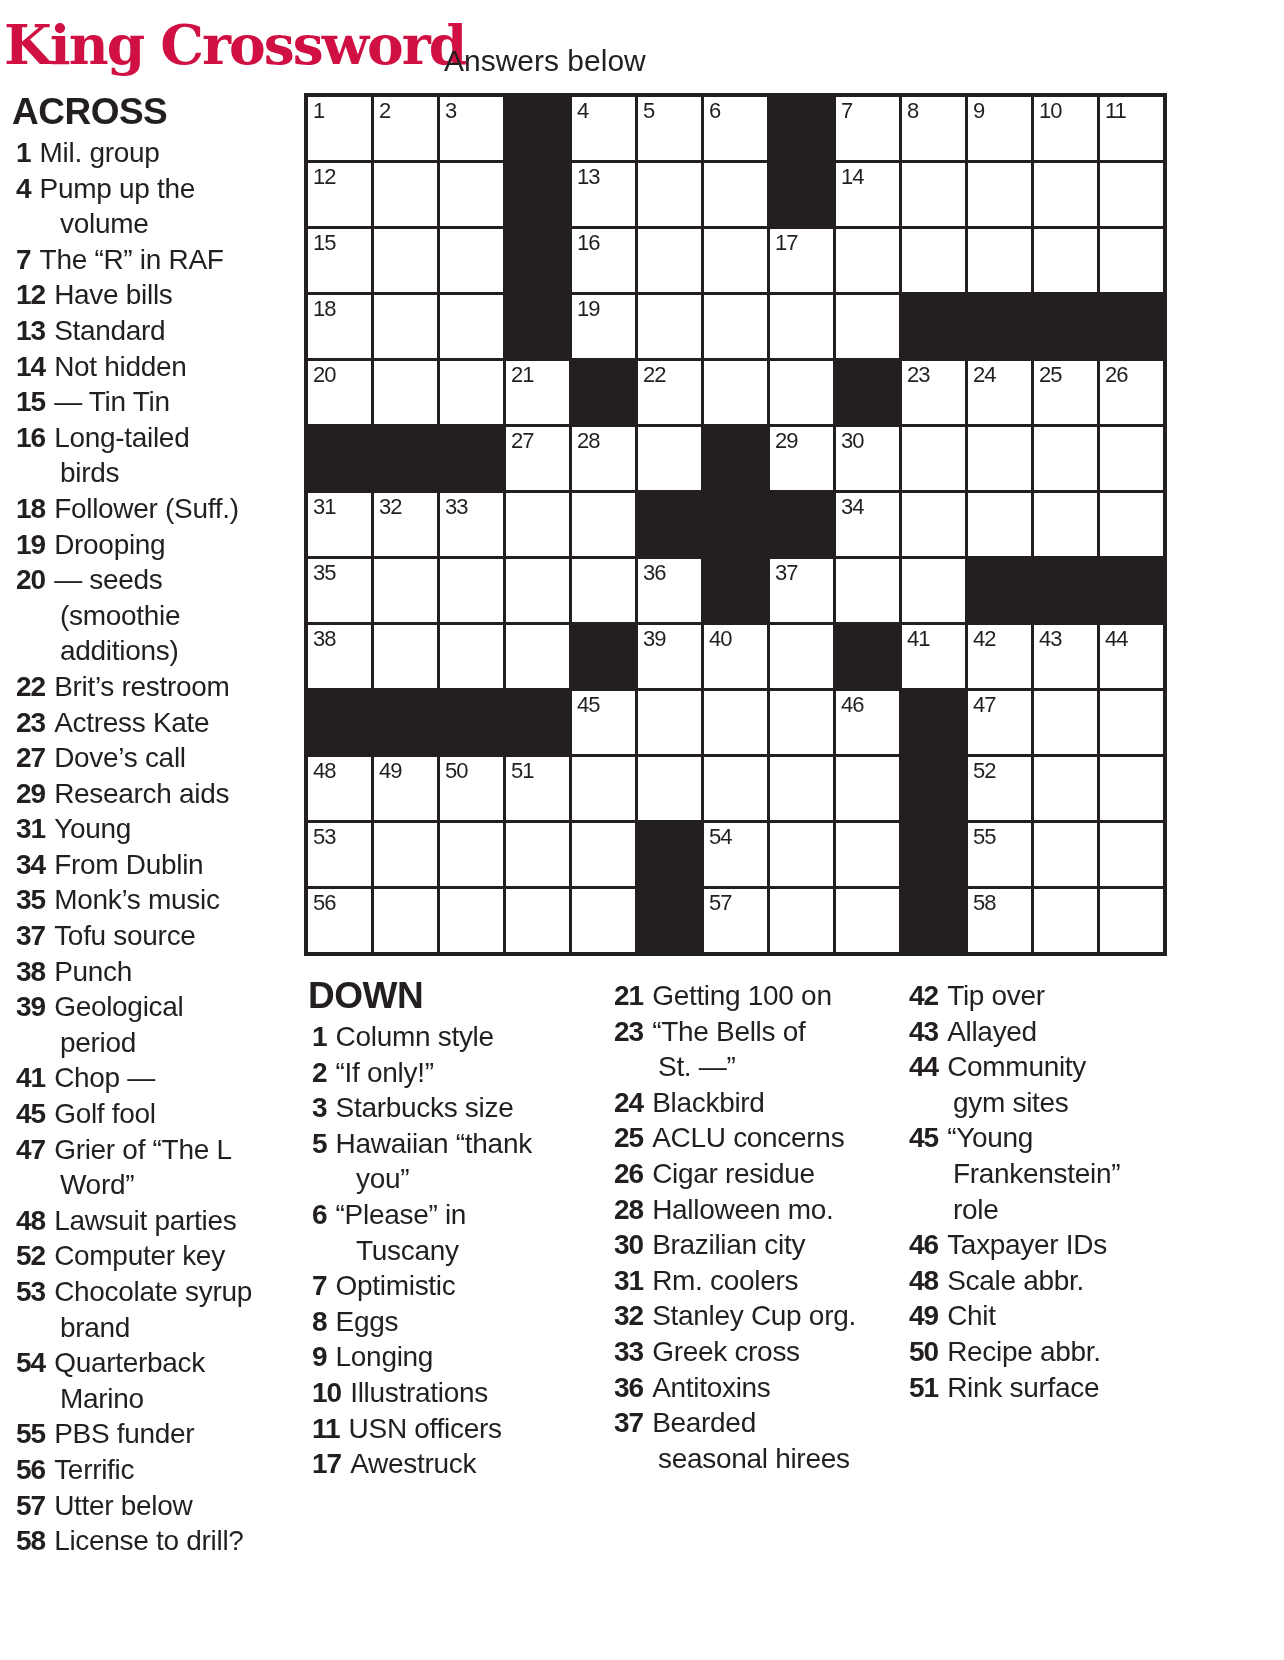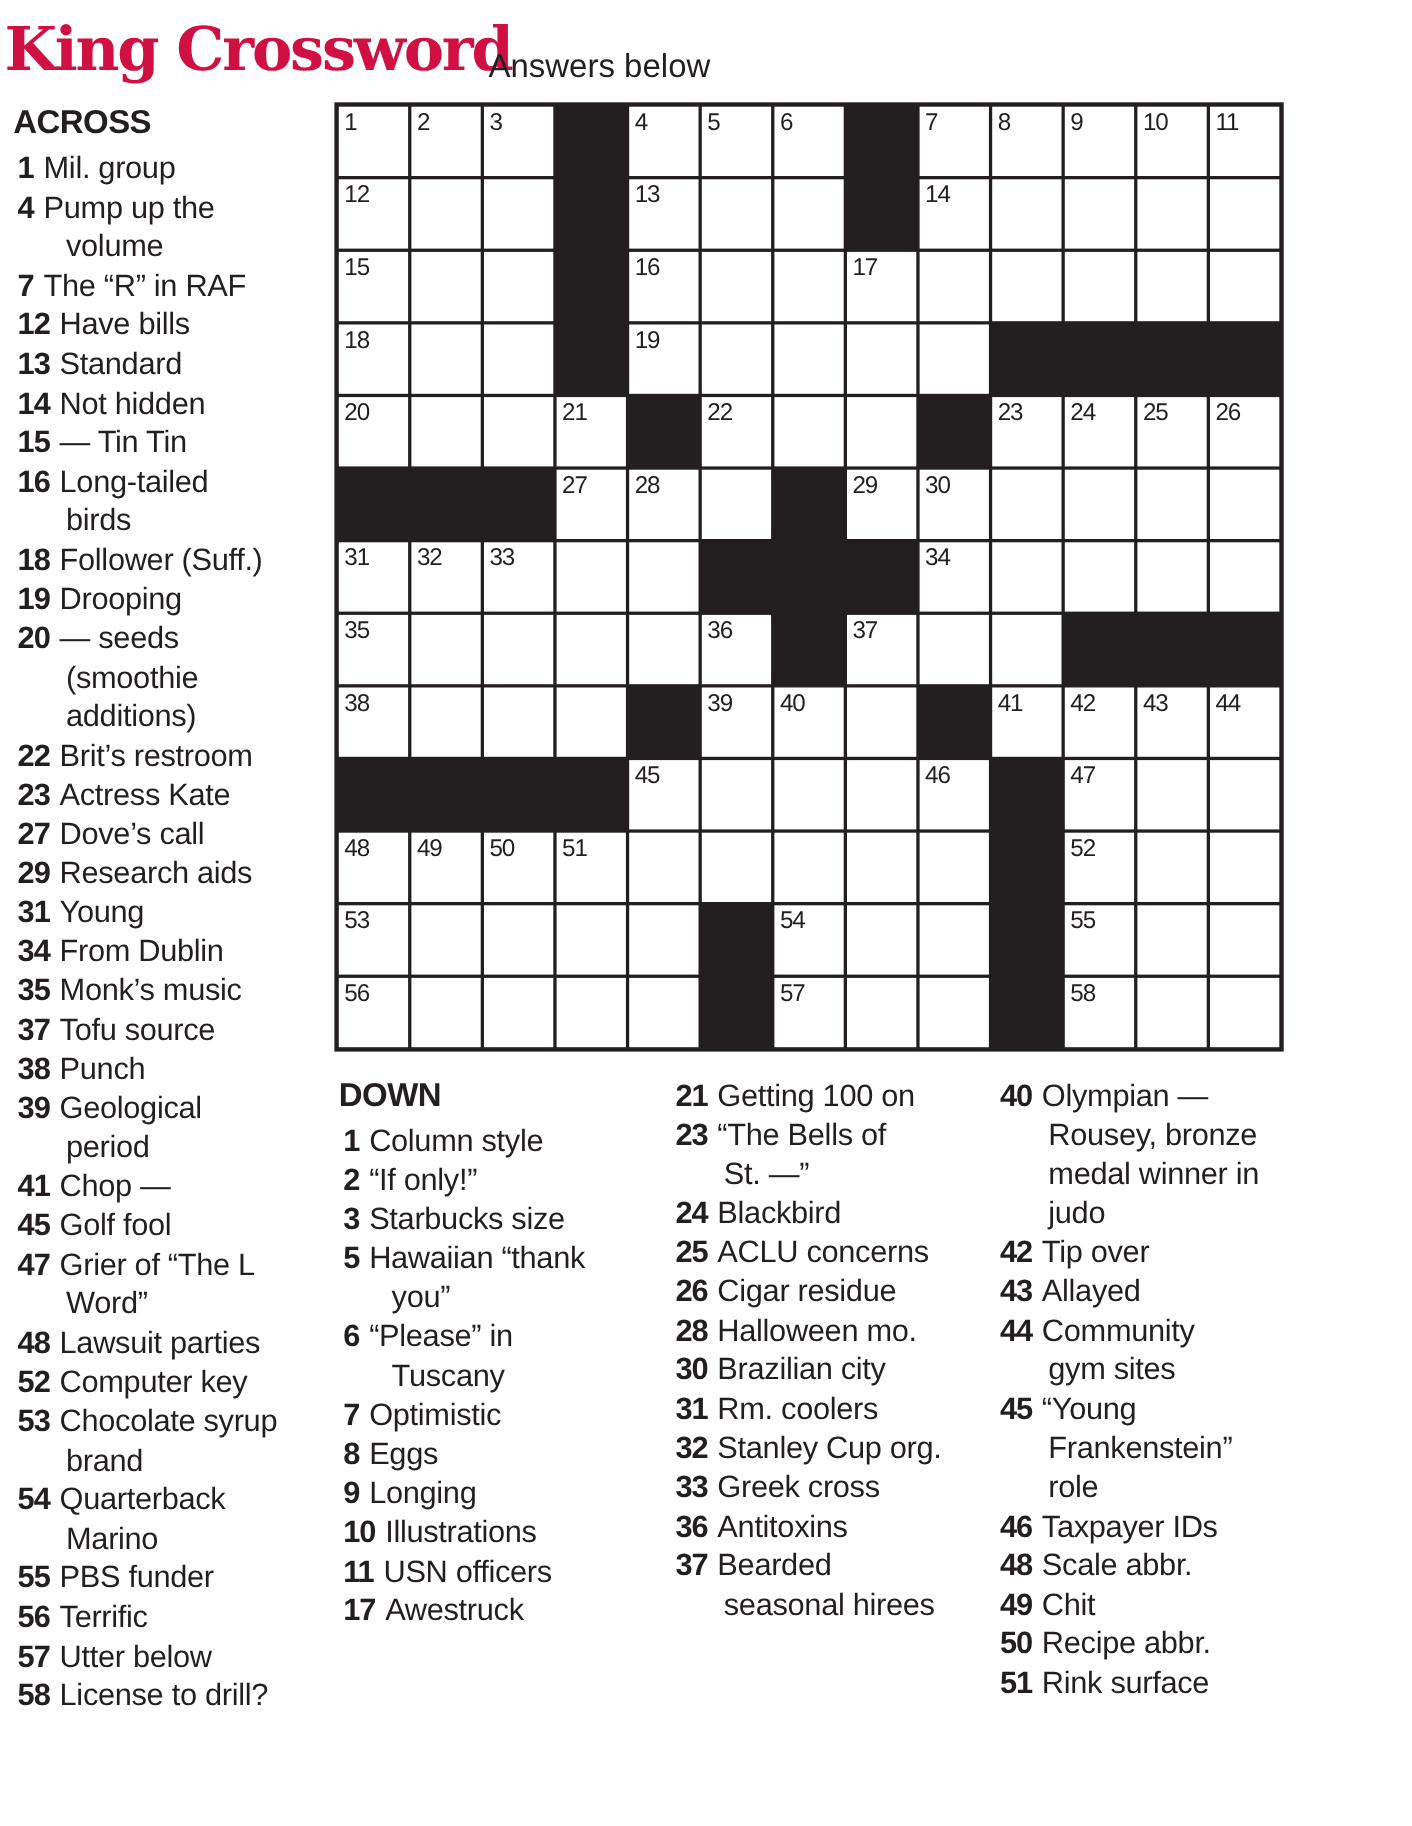--- a/index.html
+++ b/index.html
@@ -18,21 +18,21 @@
     font-size:55px;
     letter-spacing:-2px;
     color:#d01042;
     margin:0;
   }
   .subtitle{
     position:absolute;left:444px;top:44px;
     font-size:30px;font-weight:normal;color:#231f20;
   }
   .section-header{
-    font-size:30px;font-weight:bold;margin:0 0 5px 0;
+    font-size:37px;font-weight:bold;margin:0 0 5px 0;
     line-height:36px;color:#231f20;letter-spacing:-0.5px;
   }
   .clues-col{position:absolute;}
   .across-col{left:12px;top:94px;width:296px;}
   .down1{left:308px;top:978px;width:296px;}
   .down2{left:610px;top:978px;width:292px;}
   .down3{left:905px;top:978px;width:334px;}
   .clue{
     font-size:28px;line-height:35.6px;
     padding-left:48px;text-indent:-44px;
@@ -430,24 +430,20 @@
         <div class="clue"><b class="cnum">32</b><span class="ctext">Stanley Cup org.</span></div>
         <div class="clue"><b class="cnum">33</b><span class="ctext">Greek cross</span></div>
         <div class="clue"><b class="cnum">36</b><span class="ctext">Antitoxins</span></div>
         <div class="clue"><b class="cnum">37</b><span class="ctext">Bearded
 seasonal hirees</span></div>
       </div>
   </div>
 
   <div class="clues-col down3">
     <div>
-        <div class="clue"><b class="cnum">40</b><span class="ctext">Olympian —
-Rousey, bronze
-medal winner in
-judo</span></div>
         <div class="clue"><b class="cnum">42</b><span class="ctext">Tip over</span></div>
         <div class="clue"><b class="cnum">43</b><span class="ctext">Allayed</span></div>
         <div class="clue"><b class="cnum">44</b><span class="ctext">Community
 gym sites</span></div>
         <div class="clue"><b class="cnum">45</b><span class="ctext">“Young
 Frankenstein”
 role</span></div>
         <div class="clue"><b class="cnum">46</b><span class="ctext">Taxpayer IDs</span></div>
         <div class="clue"><b class="cnum">48</b><span class="ctext">Scale abbr.</span></div>
         <div class="clue"><b class="cnum">49</b><span class="ctext">Chit</span></div>

